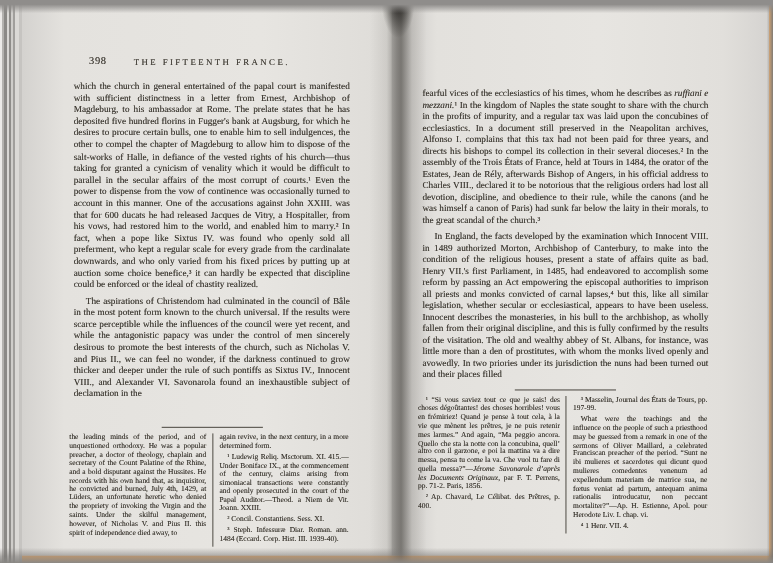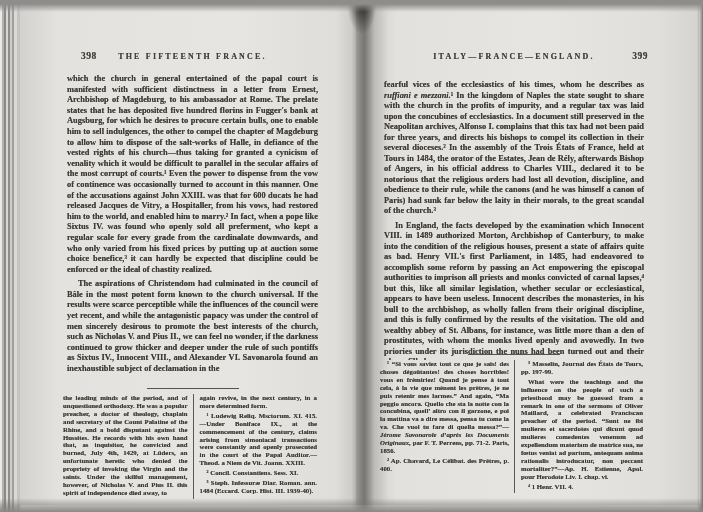--- a/index.html
+++ b/index.html
@@ -1,21 +1,20 @@
 <!DOCTYPE html>
 <html><head>
 <meta charset="utf-8">
 <style>
   html,body { margin:0; padding:0; background:#8e8c8a; }
   .scan {
     position:relative; width:703px; height:512px; overflow:hidden;
-    background:#ffffff;
+    background:#fdba74;
     font-family:"Liberation Serif","DejaVu Serif",serif;
     color:#3e3a33;
-    font-weight:bold;
   }
   
   .paper { position:absolute; left:18px; top:4px; width:681px; height:501px; background:#e3e1dd; }
   .page-tint-left {
     position:absolute; left:18px; top:4px; width:338px; height:501px;
     background:linear-gradient(90deg,#d3d1ce 0%,#e4e2de 12%,#e7e5e1 65%,#dedcd8 100%);
   }
   .page-tint-right {
     position:absolute; left:356px; top:4px; width:343px; height:501px;
     background:linear-gradient(90deg,#c6c4c1 0%,#e3e1dd 12%,#e7e5e1 55%,#e1dfdb 88%,#d5d3d0 100%);
@@ -106,24 +105,20 @@
       </div>
       <div class="fn-col">
         <p>again revive, in the next century, in a more determined form.</p>
         <p class="note">¹ Ludewig Reliq. Msctorum. XI. 415.—Under Boniface IX., at the commencement of the century, claims arising from simoniacal transactions were constantly and openly prosecuted in the court of the Papal Auditor.—Theod. a Niem de Vit. Joann. XXIII.</p>
         <p class="note">² Concil. Constantiens. Sess. XI.</p>
         <p class="note">³ Steph. Infessuræ Diar. Roman. ann. 1484 (Eccard. Corp. Hist. III. 1939-40).</p>
       </div>
     </div>
   </div>
 
-  <div class="head head-right txt">
-    <span>ITALY—FRANCE—ENGLAND.</span>
-    <span class="pnum">399</span>
-  </div>
   <div class="body-block body-right txt">
     <p><span>fearful vices of the ecclesiastics of his times, whom he describes as </span><span class="it">ruffiani e mezzani.</span><span>¹ In the kingdom of Naples the state sought to share with the church in the profits of impurity, and a regular tax was laid upon the concubines of ecclesiastics. In a document still preserved in the Neapolitan archives, Alfonso I. complains that this tax had not been paid for three years, and directs his bishops to compel its collection in their several dioceses.² In the assembly of the Trois États of France, held at Tours in 1484, the orator of the Estates, Jean de Rély, afterwards Bishop of Angers, in his official address to Charles VIII., declared it to be notorious that the religious orders had lost all devotion, discipline, and obedience to their rule, while the canons (and he was himself a canon of Paris) had sunk far below the laity in their morals, to the great scandal of the church.³</span></p>
     <p class="gap">In England, the facts developed by the examination which Innocent VIII. in 1489 authorized Morton, Archbishop of Canterbury, to make into the condition of the religious houses, present a state of affairs quite as bad. Henry VII.'s first Parliament, in 1485, had endeavored to accomplish some reform by passing an Act empowering the episcopal authorities to imprison all priests and monks convicted of carnal lapses,⁴ but this, like all similar legislation, whether secular or ecclesiastical, appears to have been useless. Innocent describes the monasteries, in his bull to the archbishop, as wholly fallen from their original discipline, and this is fully confirmed by the results of the visitation. The old and wealthy abbey of St. Albans, for instance, was little more than a den of prostitutes, with whom the monks lived openly and avowedly. In two priories under its jurisdiction the nuns had been turned out and their places filled</p>
   </div>
   <div class="foot-block foot-right txt">
     <div class="fn-rule"></div>
     <div class="fn-cols">
       <div class="fn-col">
         <p class="note"><span>¹ “Si vous saviez tout ce que je sais! des choses dégoûtantes! des choses horribles! vous en frémiriez! Quand je pense à tout cela, à la vie que mènent les prêtres, je ne puis retenir mes larmes.” And again, “Ma peggio ancora. Quello che sta la notte con la concubina, quell’ altro con il garzone, e poi la mattina va a dire messa, pensa tu come la va. Che vuol tu fare di quella messa?”—</span><span class="it">Jérome Savonarole d’après les Documents Originaux</span><span>, par F. T. Perrens, pp. 71-2. Paris, 1856.</span></p>
         <p class="note">² Ap. Chavard, Le Célibat. des Prêtres, p. 400.</p>

